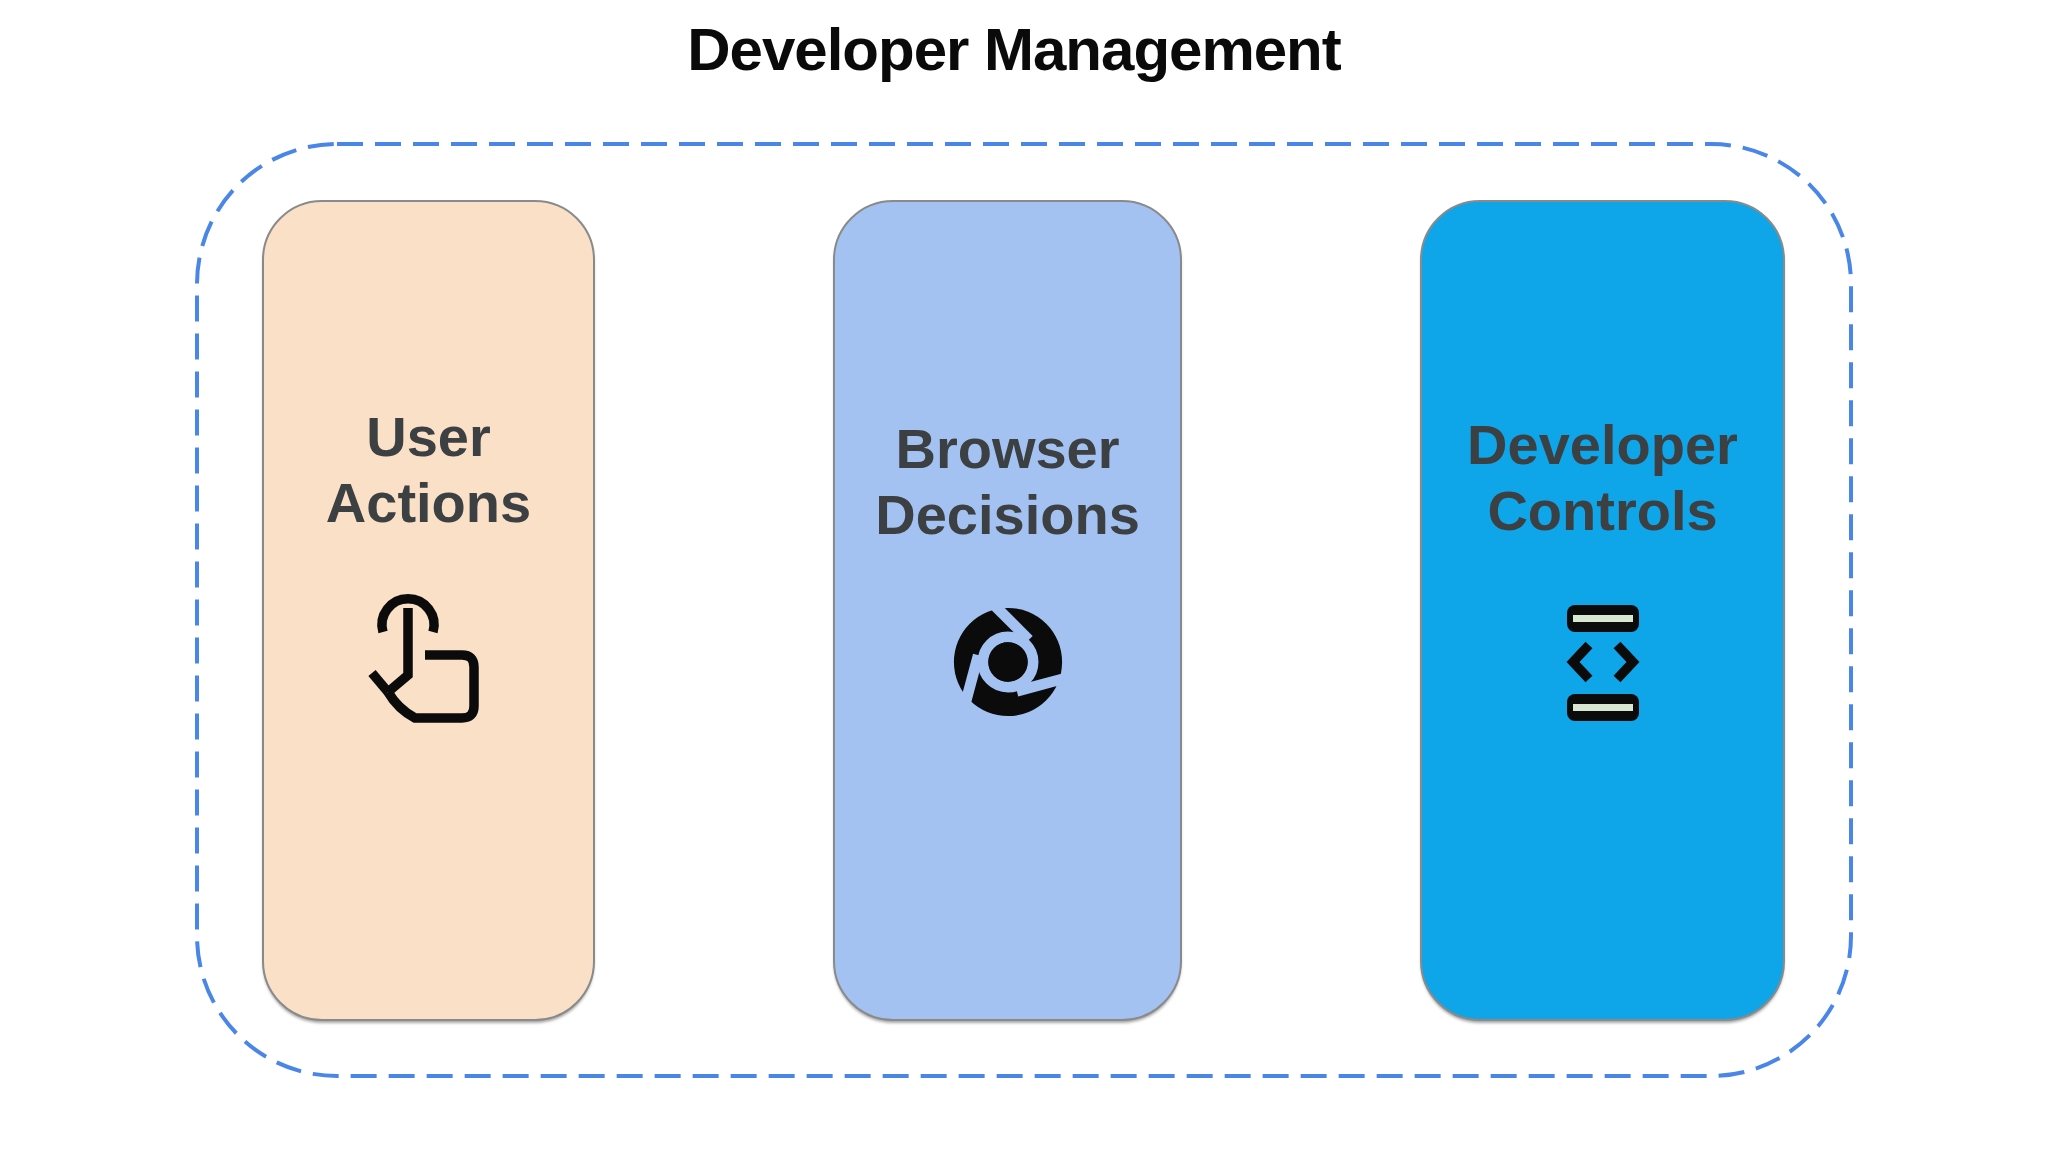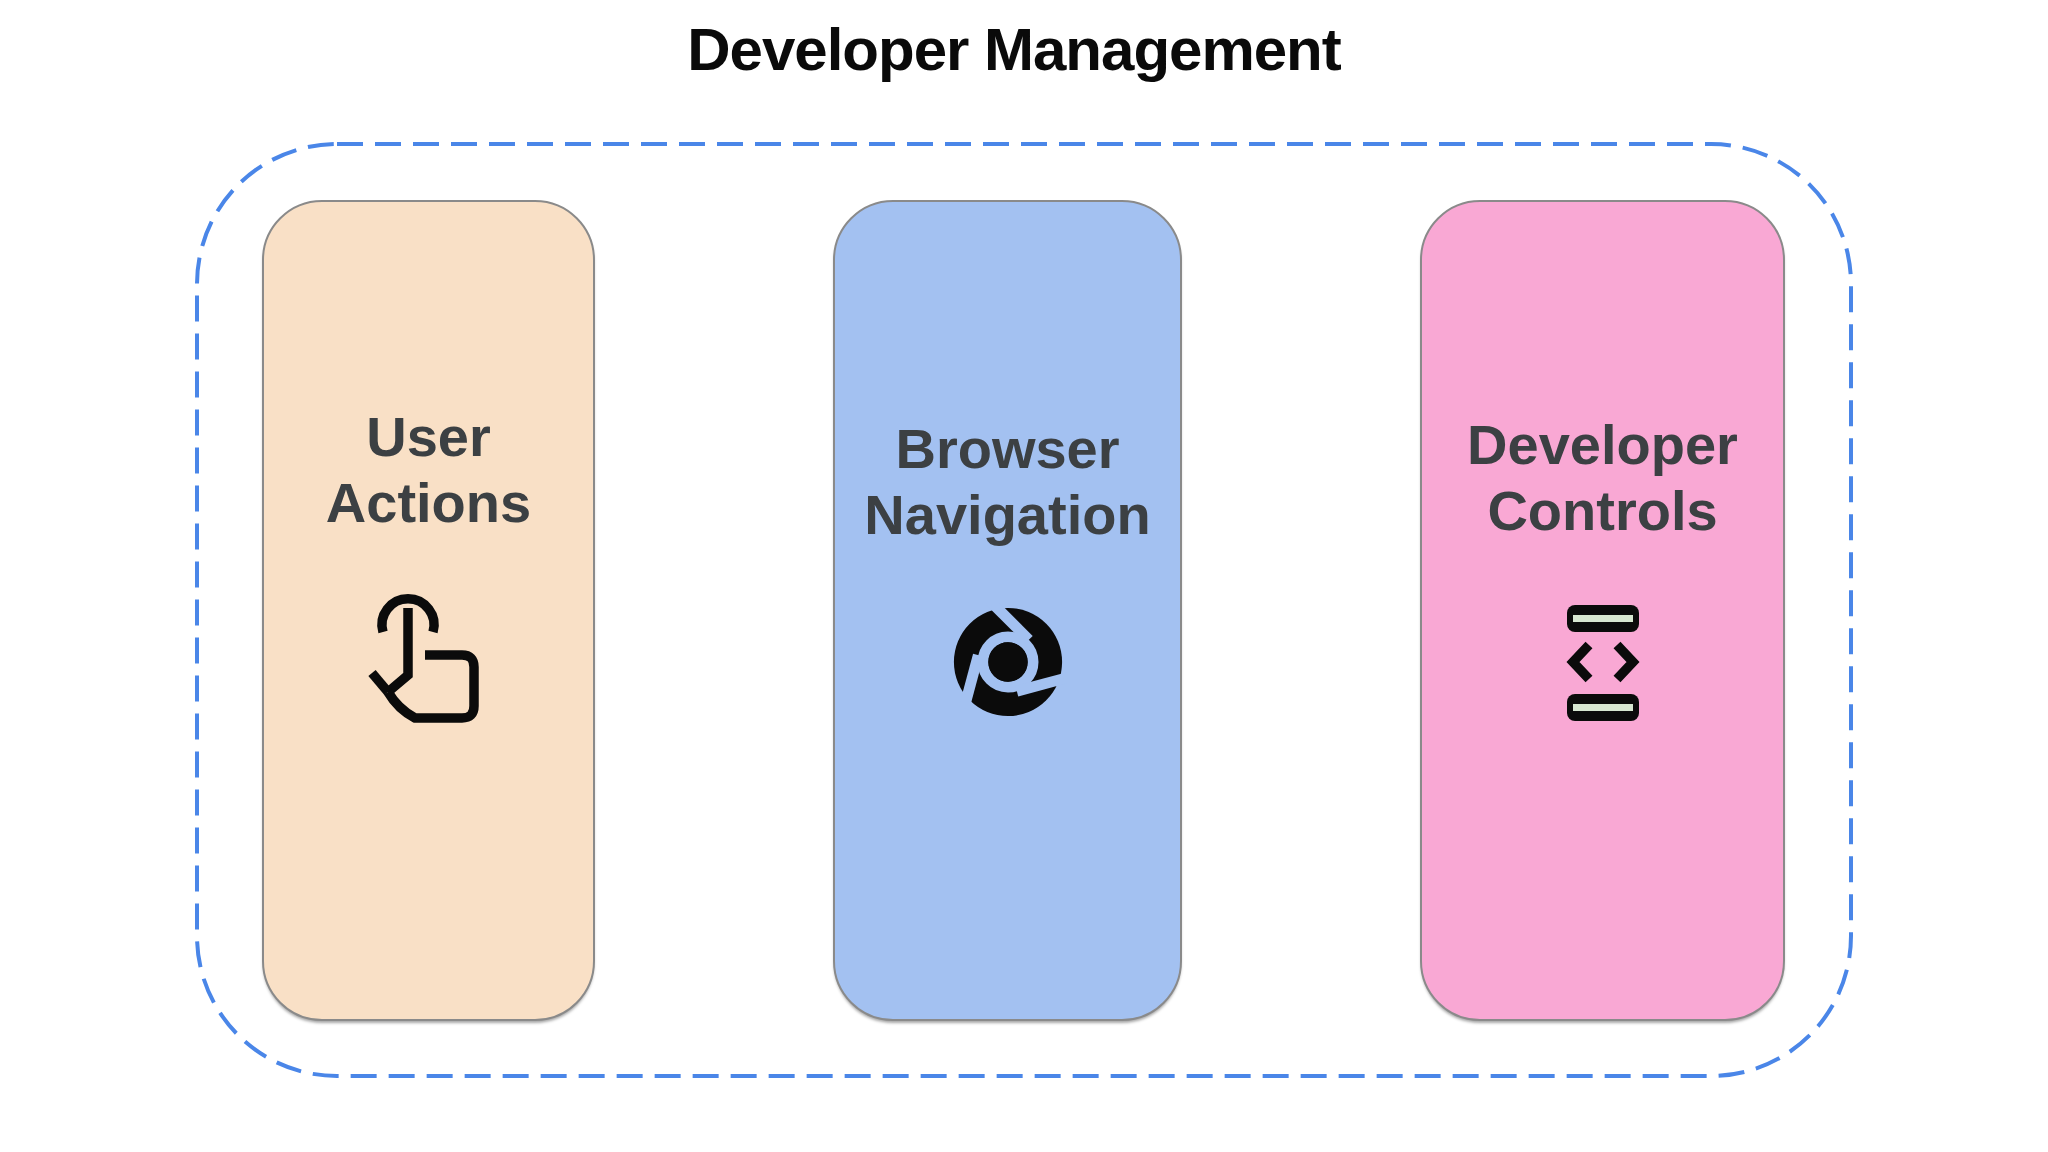--- a/index.html
+++ b/index.html
@@ -44,21 +44,21 @@
     box-shadow: 0 3px 3px -1px rgba(0,0,0,0.35);
     display: flex;
     flex-direction: column;
     align-items: center;
     justify-content: center;
     gap: 55px;
     padding-bottom: 84px;
   }
   .card-user-actions     { left: 262px;  width: 333px; background: #F9E0C6; }
   .card-browser-decisions{ left: 833px;  width: 349px; background: #A3C1F1; }
-  .card-developer-controls{ left: 1420px; width: 365px; background: #f9a8d4; }
+  .card-developer-controls{ left: 1420px; width: 365px; background: #0ea5e9; }
   .card-label {
     max-width: 305px;
     text-align: center;
     font-size: 56px;
     line-height: 66px;
     font-weight: 700;
     color: #3C4043;
   }
   .card-icon { display: block; }
 </style>
@@ -79,21 +79,21 @@
       <g fill="none" stroke-width="9.5" stroke-linejoin="miter" stroke="#0B0B0B">
         <path d="M 13,41 A 26,26 0 1 1 63,41"></path>
         <path d="M 38,17 V 84 L 18,101"></path>
         <path d="M 2,82 L 18,101"></path>
         <path d="M 18,101 Q 28,118 45,127 H 92 Q 104,127 104,115 V 76 Q 104,64 92,64 H 55"></path>
       </g>
     </svg>
   </div>
 
   <div class="card card-browser-decisions">
-    <div class="card-label">Browser Navigation</div>
+    <div class="card-label">Browser Decisions</div>
     <svg class="card-icon" width="118" height="118" viewBox="-60 -60 120 120" aria-hidden="true">
       <g transform="rotate(45)">
         <circle r="55" fill="#0B0B0B"></circle>
         <g fill="none" stroke-width="11" stroke="#A3C1F1">
           <circle r="25.5"></circle>
           <path d="M -1,-31 H -57"></path>
           <path d="M -1,-31 H -57" transform="rotate(120)"></path>
           <path d="M -1,-31 H -57" transform="rotate(240)"></path>
         </g>
         <circle r="20" fill="#0B0B0B"></circle>

